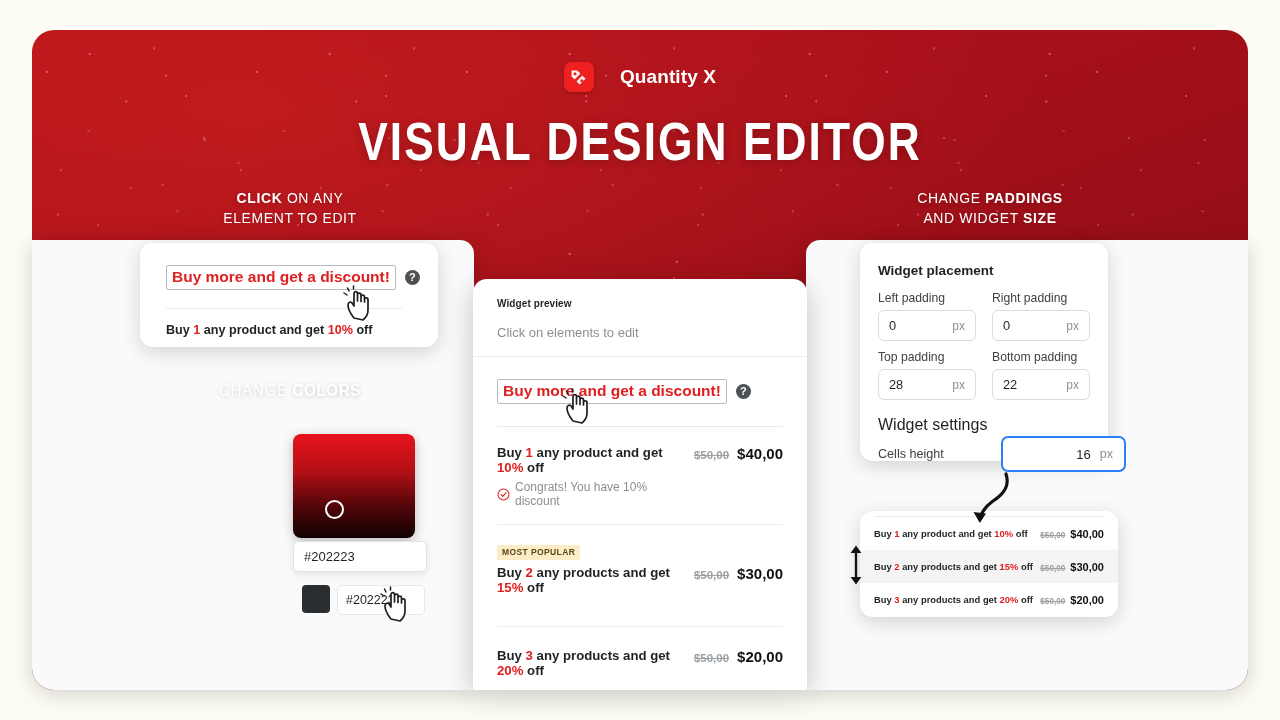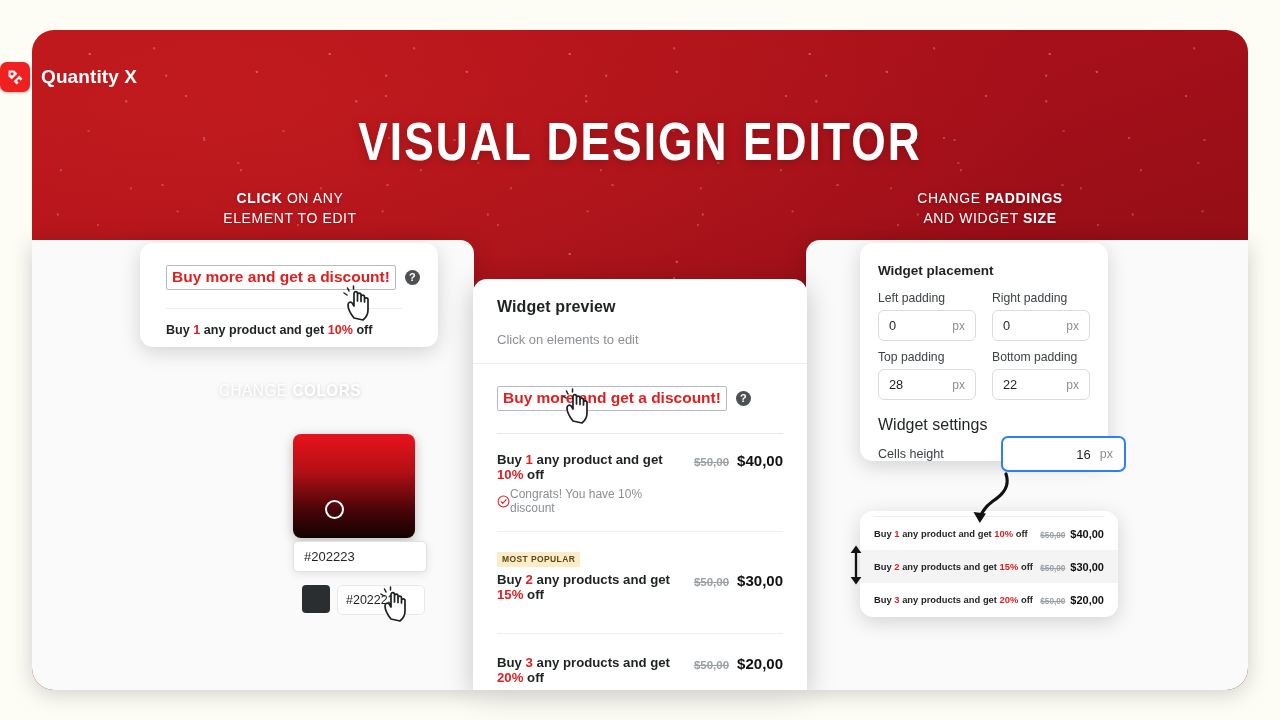--- a/index.html
+++ b/index.html
@@ -44,21 +44,21 @@
     background-size: 210px 190px,180px 230px,240px 200px,200px 250px,
                      230px 210px,190px 180px,220px 240px,250px 200px,
                      200px 220px,240px 190px,185px 245px,215px 205px,
                      260px 230px,195px 215px,225px 235px,205px 195px,
                      auto,auto;
     opacity:.95;
     mix-blend-mode:screen;
   }
 
   
-  .brand{position:absolute;left:0;right:0;top:62px;display:flex;align-items:center;gap:11px;z-index:6;}
+  .brand{position:absolute;left:0;right:0;top:62px;display:flex;justify-content:center;align-items:center;gap:26px;z-index:6;}
   .brand-logo{width:30px;height:30px;border-radius:7px;background:#ef2020;display:flex;align-items:center;justify-content:center;position:relative;box-shadow:0 1px 3px rgba(0,0,0,.25);}
   .brand-name{color:#fff;font-size:19px;font-weight:700;letter-spacing:.1px;}
 
   
   .headline{
     position:absolute;left:0;right:0;top:112px;text-align:center;z-index:6;
     color:#fff;font-size:54px;line-height:58px;font-weight:700;
     letter-spacing:2.5px;
     transform:scaleX(.82);
     text-shadow:0 2px 10px rgba(0,0,0,.22);
@@ -83,42 +83,42 @@
              box-shadow:0 4px 22px rgba(0,0,0,.18);}
 
   
   .center-panel{
     position:absolute;left:473px;top:279px;width:334px;height:411px;
     background:#fff;border-radius:14px 14px 0 0;z-index:5;
     box-shadow:0 6px 28px rgba(0,0,0,.22);
     overflow:hidden;
   }
   .cp-head{padding:19px 24px 16px 24px;border-bottom:1px solid #ececec;}
-  .cp-title{font-size:16px;font-weight:700;color:#1f2223;letter-spacing:.1px;}
+  .cp-title{font-size:10px;font-weight:700;color:#1f2223;letter-spacing:.1px;}
   .cp-sub{font-size:13px;color:#8b8f93;margin-top:16px;}
   .cp-body{padding:22px 24px 0 24px;}
 
   .hl-box{
     display:inline-flex;align-items:center;
     border:1px solid #b9bcbe;background:#fff;
     padding:2px 5px 3px 5px;border-radius:2px;
   }
   .hl-text{color:#e02020;font-size:15.5px;font-weight:700;white-space:nowrap;}
   .title-row{display:flex;align-items:center;gap:9px;}
   .help-dot{
     width:15px;height:15px;border-radius:50%;background:#4d5154;color:#fff;
     font-size:11px;font-weight:700;display:flex;align-items:center;justify-content:center;
     line-height:1;flex:none;
   }
   .cp-rule{height:1px;background:#e9e9e9;margin:22px 0 0 0;}
 
   .offer{display:flex;align-items:flex-start;justify-content:space-between;gap:10px;}
   .offer-l{font-size:13.2px;color:#1f2223;font-weight:700;}
   .offer-l .num{color:#e02020;}
-  .offer-sub{display:flex;align-items:center;margin-top:5px;font-size:12px;color:#8b8f93;font-weight:400;}
+  .offer-sub{display:flex;align-items:center;gap:5px;margin-top:5px;font-size:12px;color:#8b8f93;font-weight:400;}
   .check-ico{width:13px;height:13px;flex:none;}
   .offer-r{display:flex;align-items:baseline;gap:8px;white-space:nowrap;}
   .old-price{font-size:11.5px;color:#9aa0a4;text-decoration:line-through;font-weight:700;}
   .new-price{font-size:15px;color:#111;font-weight:700;}
   .badge{
     display:inline-block;background:#fcecc8;color:#5b4714;font-size:8.5px;font-weight:700;
     letter-spacing:.4px;padding:2.5px 5px;border-radius:1px;margin-bottom:5px;
   }
   .offer-block{padding:16px 0 16px 0;border-bottom:1px solid #ededed;}
   .offer-block.first{padding-top:18px;}

